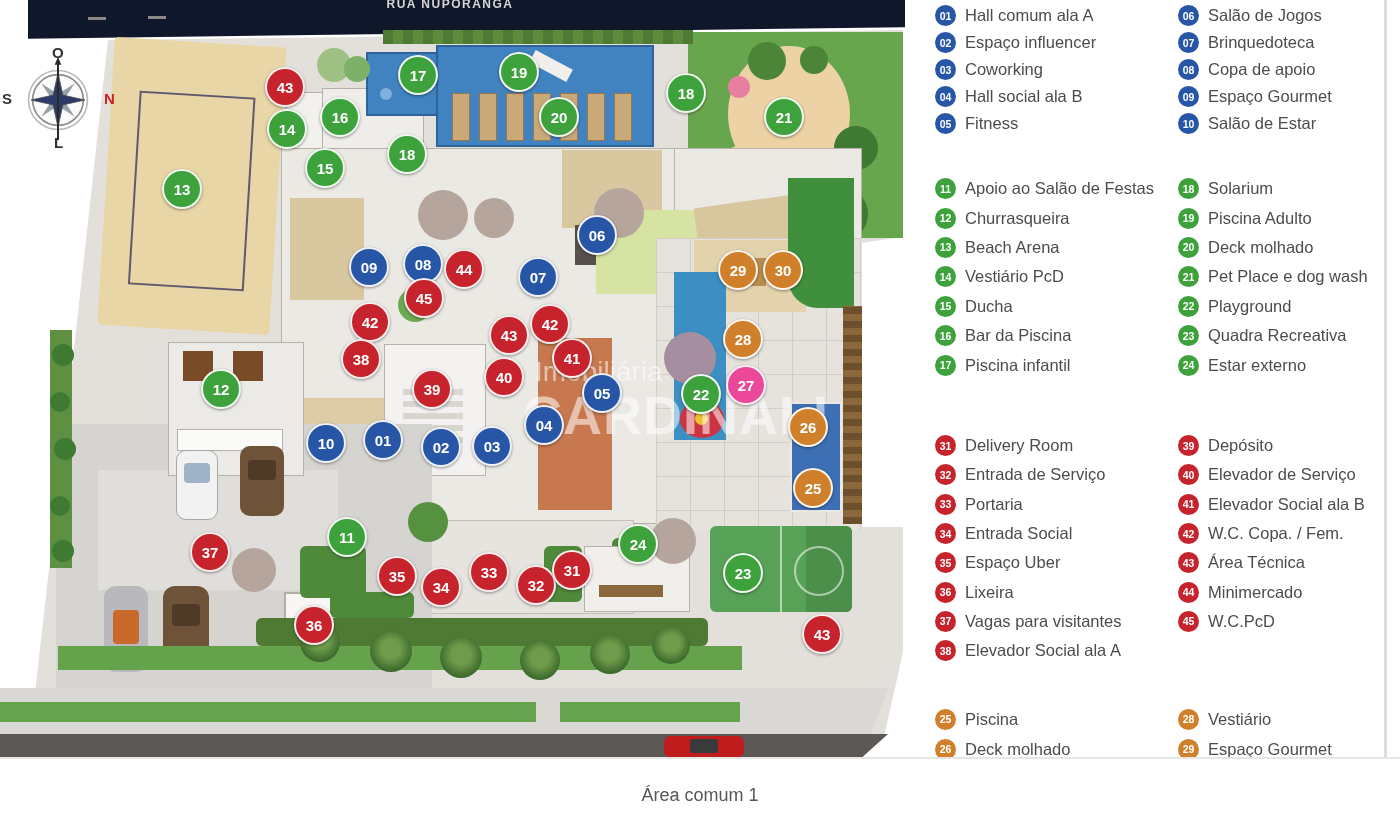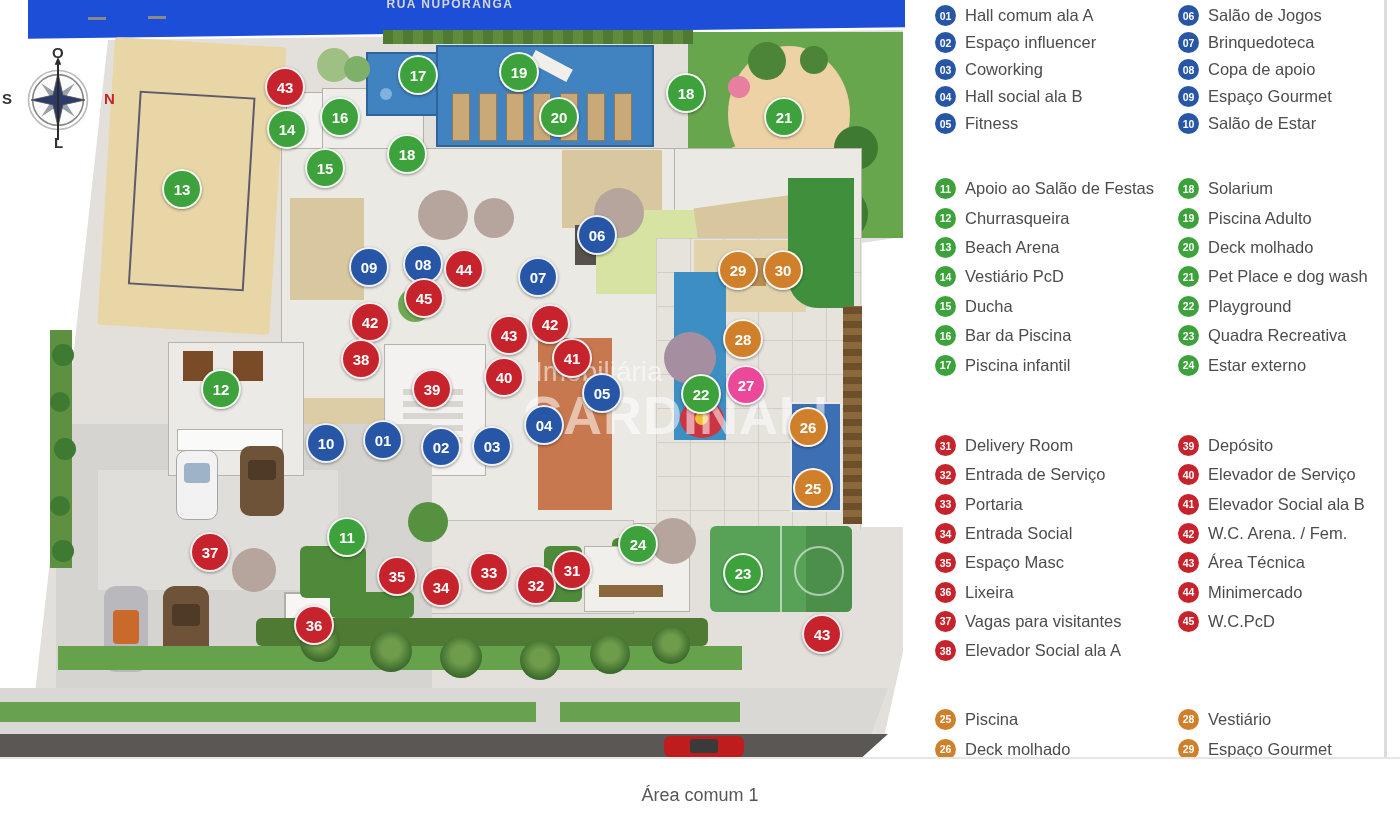--- a/index.html
+++ b/index.html
@@ -56,21 +56,21 @@
 <body>
 
 <div id="stage">
   <div id="photo">
 
     <div id="plan">
 
       <div class="shp" style="left:0;top:0;width:905px;height:740px;background:#e3e0db;
                   clip-path:polygon(108px 40px,903px 30px,903px 237px,861px 243px,861px 527px,903px 527px,903px 652px,884px 737px,30px 737px,75px 340px);"></div>
 
-      <div class="shp" style="left:28px;top:0;width:877px;height:40px;background:#1d4ed8;
+      <div class="shp" style="left:28px;top:0;width:877px;height:40px;background:#0f172a;
                   clip-path:polygon(0 0,100% 0,100% 68%,0 97%);">
         <span class="street-label">RUA NUPORANGA</span>
         <span class="shp" style="left:60px;top:17px;width:18px;height:3px;background:#8b8885;"></span>
         <span class="shp" style="left:120px;top:16px;width:18px;height:3px;background:#8b8885;"></span>
       </div>
 
       <div id="compass">
         <svg style="position:absolute;left:7px;top:15px;" width="90" height="90" viewBox="0 0 110 110">
           <circle cx="55" cy="55" r="36" fill="none" stroke="#bbb" stroke-width="2"></circle>
           <circle cx="55" cy="55" r="31" fill="#fbfbfb" stroke="#8a8a8a" stroke-width="2"></circle>
@@ -474,21 +474,21 @@
             <span class="llabel">Portaria</span>
           </div>
 
           <div class="lrow">
             <span class="badge">34</span>
             <span class="llabel">Entrada Social</span>
           </div>
 
           <div class="lrow">
             <span class="badge">35</span>
-            <span class="llabel">Espaço Masc</span>
+            <span class="llabel">Espaço Uber</span>
           </div>
 
           <div class="lrow">
             <span class="badge">36</span>
             <span class="llabel">Lixeira</span>
           </div>
 
           <div class="lrow">
             <span class="badge">37</span>
             <span class="llabel">Vagas para visitantes</span>
@@ -511,21 +511,21 @@
             <span class="llabel">Elevador de Serviço</span>
           </div>
 
           <div class="lrow">
             <span class="badge">41</span>
             <span class="llabel">Elevador Social ala B</span>
           </div>
 
           <div class="lrow">
             <span class="badge">42</span>
-            <span class="llabel">W.C. Arena. / Fem.</span>
+            <span class="llabel">W.C. Copa. / Fem.</span>
           </div>
 
           <div class="lrow">
             <span class="badge">43</span>
             <span class="llabel">Área Técnica</span>
           </div>
 
           <div class="lrow">
             <span class="badge">44</span>
             <span class="llabel">Minimercado</span>

